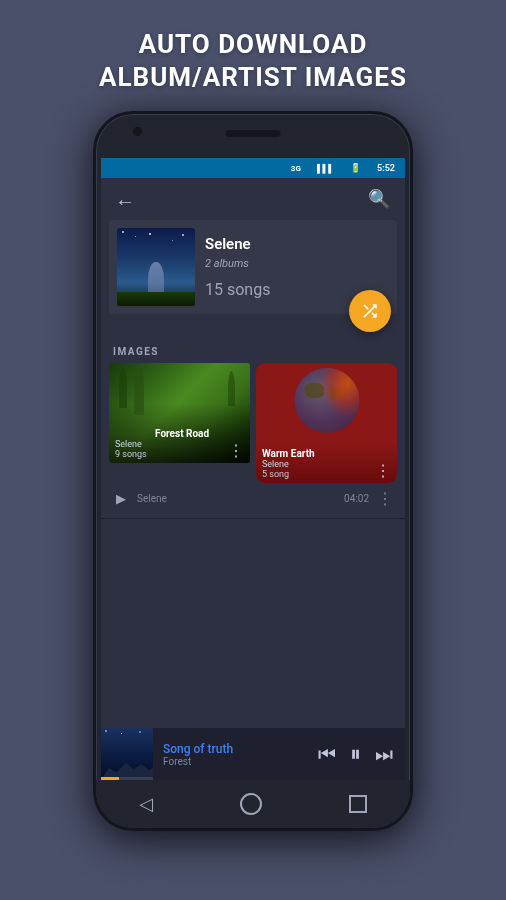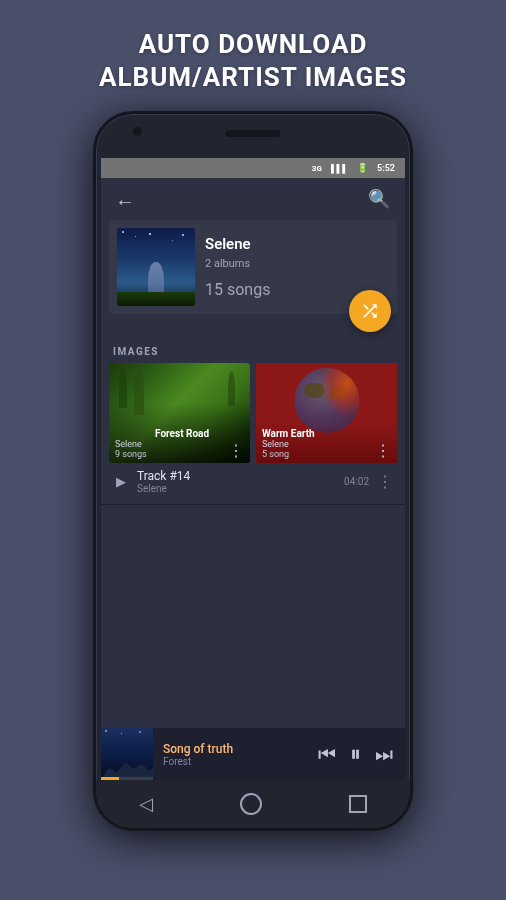--- a/index.html
+++ b/index.html
@@ -23,21 +23,21 @@
 </div>
 
 <div style="margin-top:18px;width:320px;height:720px;background:#22252f;border-radius:40px;border:3px solid #14161e;position:relative;overflow:hidden;box-shadow:0 8px 40px rgba(0,0,0,0.8),inset 0 0 0 1px #363a50;">
 
   <div style="width:55px;height:7px;background:#14161e;border-radius:4px;position:absolute;top:16px;left:50%;transform:translateX(-50%);z-index:10;"></div>
 
   <div style="width:9px;height:9px;background:#14161e;border-radius:50%;position:absolute;top:13px;left:50%;transform:translateX(-120px);z-index:10;"></div>
 
   <div style="position:absolute;top:44px;left:5px;right:5px;bottom:48px;background:#2d3040;overflow:hidden;">
 
-    <div style="height:20px;background:#737373;display:flex;align-items:center;justify-content:flex-end;padding:0 10px;gap:9px;text-align:center;">
+    <div style="height:20px;background:#0369a1;display:flex;align-items:center;justify-content:flex-end;padding:0 10px;gap:16px;text-align:center;">
       <span style="color:white;font-size:8px;font-weight:700;">3G</span>
       <span style="color:white;font-size:8px;">▌▌▌</span>
       <span style="color:white;font-size:9px;">🔋</span>
       <span style="color:white;font-size:9px;font-weight:600;">5:52</span>
     </div>
 
     <div style="height:calc(100% - 20px);position:relative;overflow:hidden;">
 
       <div style="height:42px;display:flex;align-items:center;justify-content:space-between;padding:0 14px;background:#2d3040;">
         <button style="background:none;border:none;color:#c0c4d8;font-size:20px;cursor:pointer;padding:0;">←</button>
@@ -54,21 +54,21 @@
           <div style="position:absolute;top:12px;left:55px;width:1px;height:1px;background:white;border-radius:50%;opacity:0.6;"></div>
           <div style="position:absolute;top:6px;left:65px;width:2px;height:2px;background:white;border-radius:50%;opacity:0.8;"></div>
 
           <div style="position:absolute;bottom:8px;left:50%;transform:translateX(-50%);width:16px;height:36px;background:linear-gradient(180deg,#8a9abf,#5a6a9f);border-radius:48% 48% 0 0;opacity:0.7;"></div>
 
           <div style="position:absolute;bottom:0;left:0;right:0;height:14px;background:linear-gradient(180deg,#1a3a0a,#0a1a05);"></div>
         </div>
 
         <div>
           <div style="color:white;font-size:15px;font-weight:600;margin-bottom:4px;">Selene</div>
-          <div style="color:#a0a4b8;font-size:11px;margin-bottom:10px;">2 albums</div>
+          <div style="color:#a0a4b8;font-size:11px;margin-bottom:10px;font-style:italic;">2 albums</div>
           <div style="color:#a0a4b8;font-size:16px;">15 songs</div>
         </div>
 
         <button style="position:absolute;right:6px;bottom:-18px;width:42px;height:42px;background:#f5a623;border-radius:50%;border:none;display:flex;align-items:center;justify-content:center;color:white;font-size:16px;z-index:5;cursor:pointer;box-shadow:0 2px 8px rgba(0,0,0,0.4);">
 
           <svg width="20" height="20" viewBox="0 0 24 24" fill="white">
             <path d="M10.59 9.17L5.41 4 4 5.41l5.17 5.17 1.42-1.41zM14.5 4l2.04 2.04L4 18.59 5.41 20 17.96 7.46 20 9.5V4h-5.5zm.33 9.41l-1.41 1.41 3.13 3.13L14.5 20H20v-5.5l-2.04 2.04-3.13-3.13z"></path>
           </svg>
         </button>
       </div>
@@ -87,21 +87,21 @@
           <div style="position:absolute;bottom:0;left:0;right:0;padding:4px 6px;display:flex;align-items:flex-end;justify-content:space-between;">
             <div>
               <div style="color:white;font-size:10px;font-weight:700;padding-left:40px;">Forest Road</div>
               <div style="color:#d0d4e8;font-size:9px;">Selene</div>
               <div style="color:#c0c4d8;font-size:9px;">9 songs</div>
             </div>
             <button style="background:none;border:none;color:#c0c4d8;font-size:16px;cursor:pointer;padding:0;line-height:1;">⋮</button>
           </div>
         </div>
 
-        <div style="flex:1;border-radius:1px;overflow:hidden;position:relative;height:100px;cursor:pointer;background:#8b1a1a;">
+        <div style="flex:1;border-radius:9px;overflow:hidden;position:relative;height:120px;cursor:pointer;background:#8b1a1a;">
           <div style="width:100%;height:100%;position:relative;overflow:hidden;">
 
             <div style="position:absolute;top:5px;left:50%;transform:translateX(-50%);width:65px;height:65px;border-radius:50%;background:radial-gradient(circle at 40% 35%,#4a8aaa,#2a4a8a,#1a2a5a);overflow:hidden;">
 
               <div style="position:absolute;top:15px;left:10px;width:20px;height:15px;background:#2a6a20;border-radius:40%;opacity:0.8;"></div>
               <div style="position:absolute;top:20px;left:35px;width:15px;height:12px;background:#3a7a28;border-radius:30%;opacity:0.7;"></div>
 
               <div style="position:absolute;top:0;right:0;width:40px;height:50px;background:radial-gradient(ellipse at 70% 30%,rgba(255,120,0,0.9) 0%,rgba(255,60,0,0.5) 40%,transparent 70%);"></div>
             </div>
 
@@ -115,21 +115,20 @@
             </div>
             <button style="background:none;border:none;color:#c0c4d8;font-size:16px;cursor:pointer;padding:0;line-height:1;">⋮</button>
           </div>
         </div>
       </div>
 
 
       <div style="display:flex;align-items:center;padding:6px 12px;gap:8px;cursor:pointer;">
         <span style="color:#a0a4b8;font-size:13px;width:16px;text-align:center;">▶</span>
         <div style="flex:1;">
-          <div style="color:#e0e4f0;font-size:12px;">Track #14</div>
           <div style="color:#808498;font-size:10px;">Selene</div>
         </div>
         <span style="color:#808498;font-size:10px;">04:02</span>
         <button style="background:none;border:none;color:#808498;font-size:16px;cursor:pointer;padding:0;">⋮</button>
       </div>
 
       <div style="height:1px;background:#1e2030;margin-top:4px;"></div>
 
       <div style="position:absolute;bottom:0;left:0;right:0;height:52px;background:#1e2030;display:flex;align-items:center;overflow:hidden;">
 
@@ -140,21 +139,21 @@
           <div style="position:absolute;top:3px;left:38px;width:2px;height:2px;background:white;border-radius:50%;opacity:0.5;"></div>
 
           <div style="position:absolute;bottom:0;left:0;right:0;height:22px;background:#1a2540;clip-path:polygon(0 100%,15% 45%,30% 65%,48% 20%,62% 50%,78% 28%,92% 55%,100% 45%,100% 100%);"></div>
 
           <div style="position:absolute;bottom:0;left:0;right:0;height:3px;background:#3a3d50;">
             <div style="height:100%;background:#f5a623;width:35%;"></div>
           </div>
         </div>
 
         <div style="flex:1;padding-left:10px;">
-          <div style="color:#fdba74;font-size:12px;font-weight:500;">Song of truth</div>
+          <div style="color:#3b82f6;font-size:12px;font-weight:500;">Song of truth</div>
           <div style="color:#8084a0;font-size:10px;">Forest</div>
         </div>
 
         <div style="display:flex;align-items:center;gap:14px;padding-right:12px;">
           <button style="background:none;border:none;color:#c0c4d8;font-size:20px;cursor:pointer;padding:0;line-height:1;">⏮</button>
           <button style="background:none;border:none;color:#c0c4d8;font-size:22px;cursor:pointer;padding:0;line-height:1;">⏸</button>
           <button style="background:none;border:none;color:#c0c4d8;font-size:20px;cursor:pointer;padding:0;line-height:1;">⏭</button>
         </div>
       </div>
 

